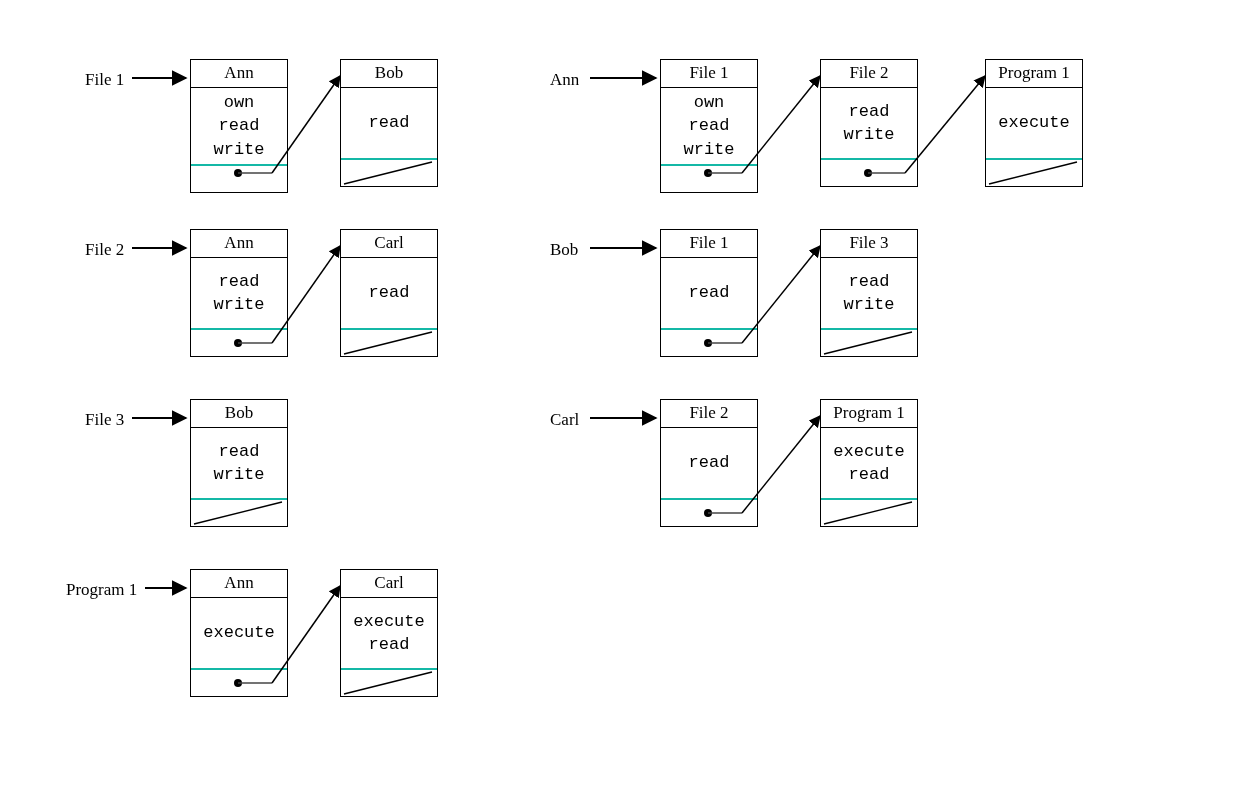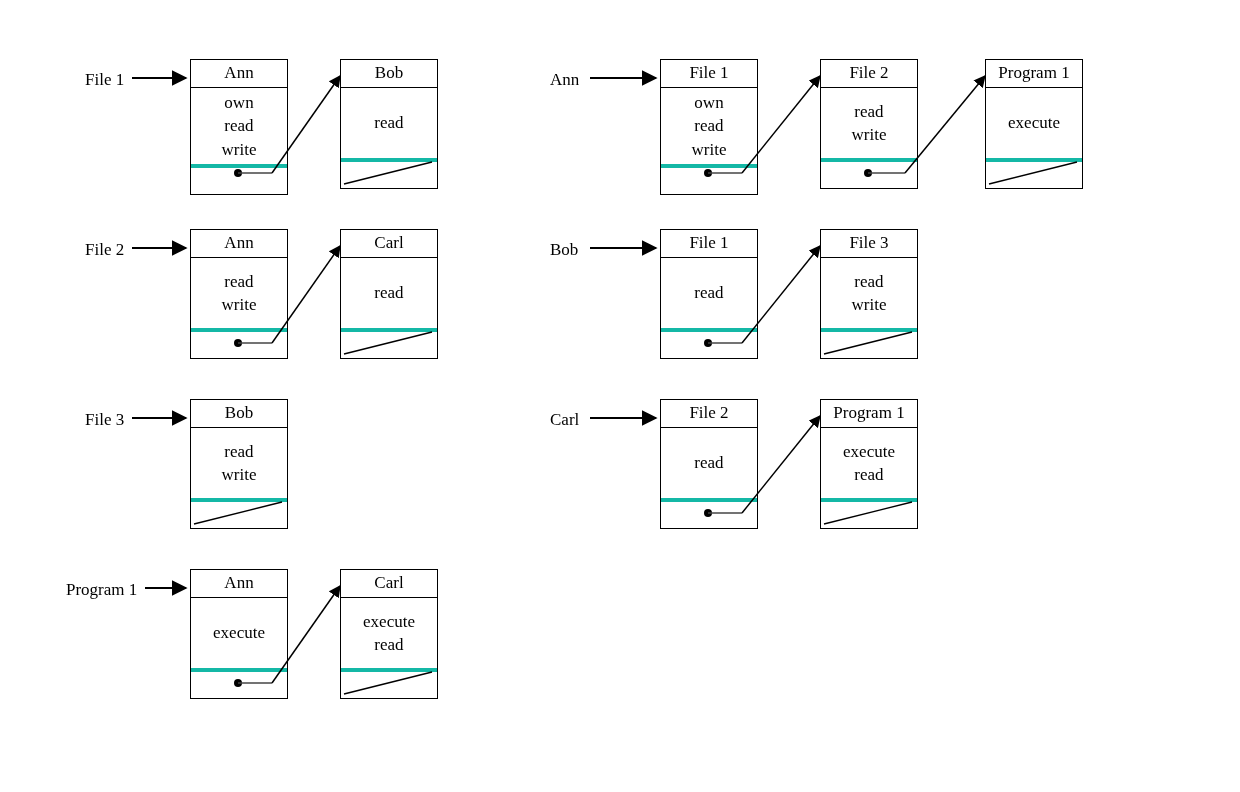--- a/index.html
+++ b/index.html
@@ -27,27 +27,28 @@
     background: #fff;
   }
   .node .header {
     text-align: center;
     border-bottom: 1px solid #000;
     padding: 3px 0 4px 0;
   }
   .node .body {
     text-align: center;
     padding: 4px 0;
-    border-bottom: 4px solid #14b8a6;
+    border-bottom: 2px solid #14b8a6;
     min-height: 62px;
     display: flex;
     flex-direction: column;
     justify-content: center;
     gap: 2px;
     line-height: 1.25;
+    font-family: Liberation Mono, monospace;
   }
   .node .body .perm { display:block; }
   .node .footer {
     height: 26px;
     position: relative;
   }
   svg.overlay {
     position: absolute;
     left: 0; top: 0;
     width: 1240px; height: 792px;

